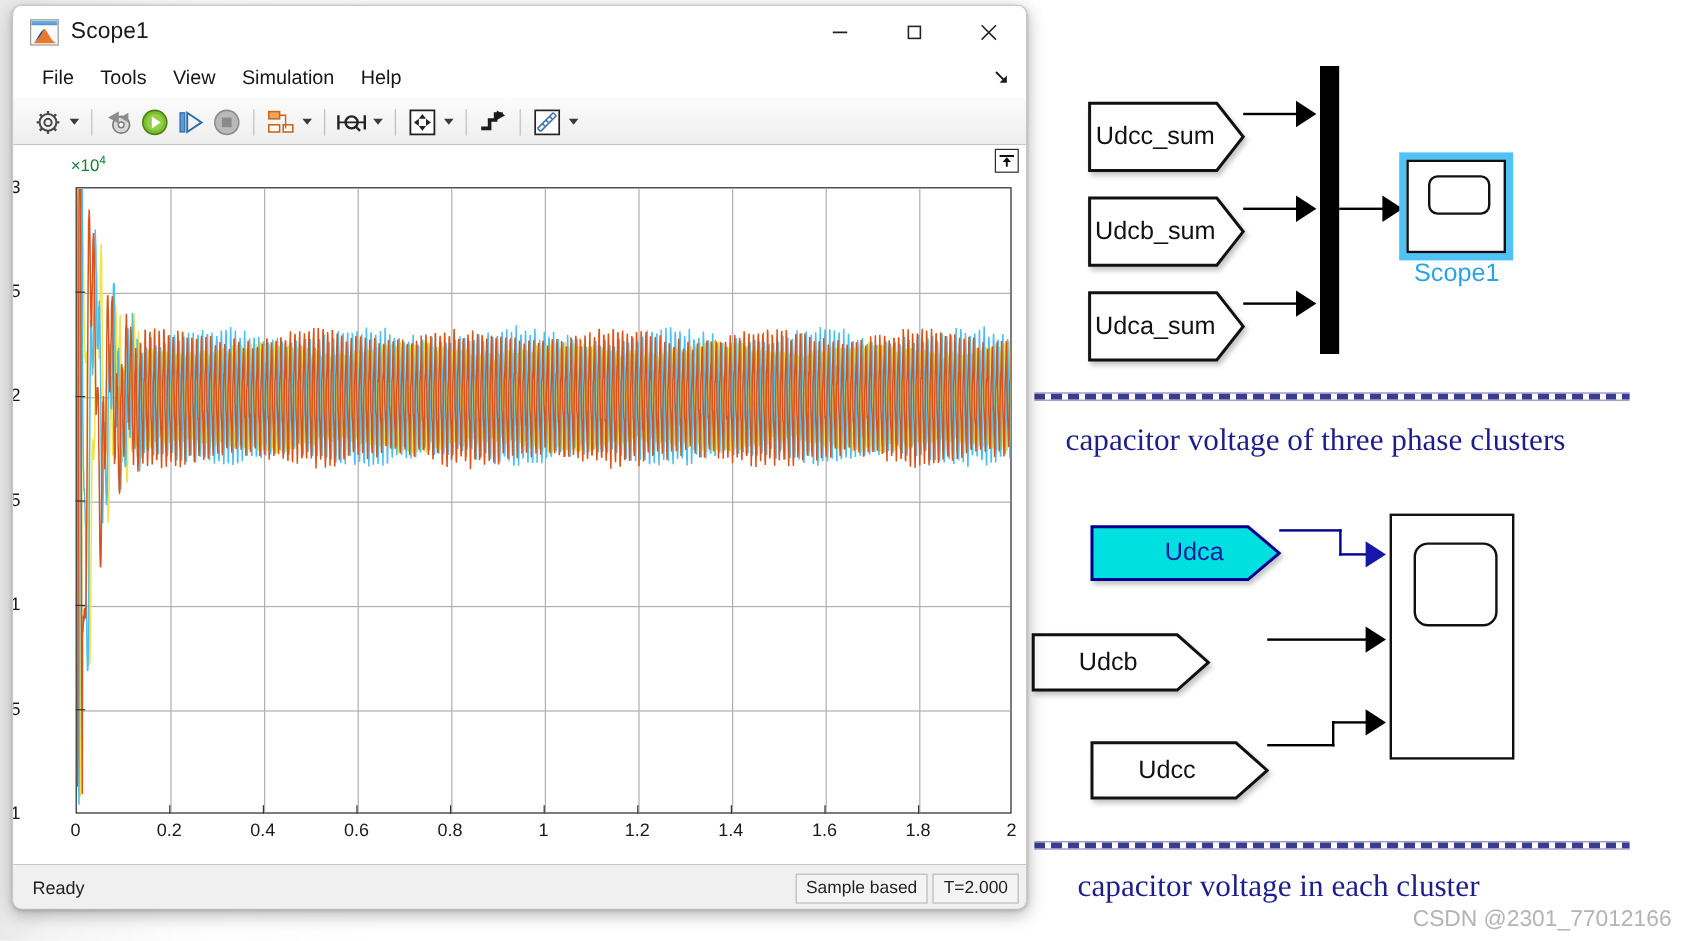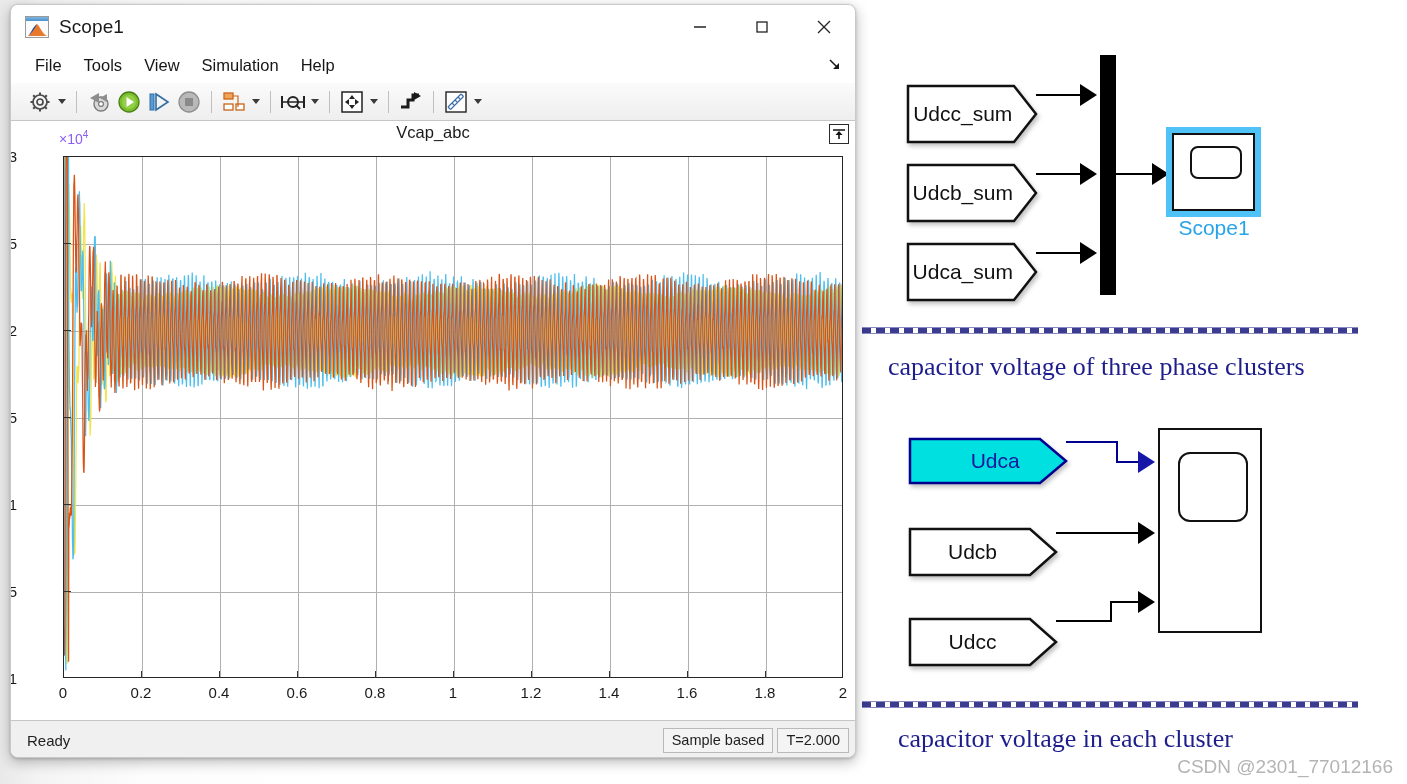--- a/index.html
+++ b/index.html
@@ -98,21 +98,21 @@
   #maximize-axes-btn{
     position:absolute; right:6px; top:3px; width:20px; height:20px;
     border:1px solid #2b2b2b; background:#ffffff;
     display:flex; align-items:center; justify-content:center; cursor:default;
   }
   #plot-title{
     position:absolute; left:0; right:0; top:2px; text-align:center;
     font-size:16.5px; color:#1a1a1a;
   }
   #exp-label{
-    position:absolute; left:48px; top:8px; font-size:14px; color:#8b5cf6;
+    position:absolute; left:48px; top:8px; font-size:14px; color:#15803d;
     white-space:nowrap;
   }
   #exp-label sup{ font-size:10px; }
 
   
   #axes{
     position:absolute; left:52px; top:35px; width:780px; height:522px;
     border:1px solid #262626; background:#ffffff; overflow:hidden;
   }
   .grid-h{ position:absolute; left:0; width:100%; height:1px; background:#b0b0b0; }
@@ -273,21 +273,21 @@
 <div class="annot" style="left:888px;top:352px;">capacitor voltage of three phase clusters</div>
 
 <div>
   <div class="sl-port sel" style="left:908px;top:418px;width:160px;height:48px;">
     <svg width="160" height="48" viewBox="0 0 160 48">
       <polygon points="2,2 132,2 158,24 132,46 2,46" fill="#00E0E0" stroke="#00008f" stroke-width="2.5"></polygon>
     </svg>
     <span class="lbl" style="right:16%;">Udca</span>
   </div>
 
-  <div class="sl-port" style="left:908px;top:508px;width:150px;height:50px;">
+  <div class="sl-port" style="left:859px;top:508px;width:150px;height:50px;">
     <svg width="150" height="50" viewBox="0 0 150 50">
       <polygon points="2,2 122,2 148,25 122,48 2,48" fill="#ffffff" stroke="#111" stroke-width="2.5"></polygon>
     </svg>
     <span class="lbl">Udcb</span>
   </div>
 
   <div class="sl-port" style="left:908px;top:598px;width:150px;height:50px;">
     <svg width="150" height="50" viewBox="0 0 150 50">
       <polygon points="2,2 122,2 148,25 122,48 2,48" fill="#ffffff" stroke="#111" stroke-width="2.5"></polygon>
     </svg>
@@ -478,21 +478,20 @@
 
   <div id="plot-panel">
     <div id="maximize-axes-btn">
       <svg width="14" height="14" viewBox="0 0 14 14">
         <line x1="1" y1="3" x2="13" y2="3" stroke="#111" stroke-width="1.6"></line>
         <line x1="7" y1="12" x2="7" y2="5" stroke="#111" stroke-width="1.6"></line>
         <path d="M7 4 L3.5 8 L10.5 8 Z" fill="#111"></path>
       </svg>
     </div>
 
-    <div id="plot-title">Vcap_abc</div>
 
     <div id="exp-label">
       <span>×10</span><sup>4</sup>
     </div>
 
     <div class="ytick-label" style="top:35px;">1.3</div>
     <div class="ytick-label" style="top:122px;">1.25</div>
     <div class="ytick-label" style="top:209px;">1.2</div>
     <div class="ytick-label" style="top:296px;">1.15</div>
     <div class="ytick-label" style="top:383px;">1.1</div>

